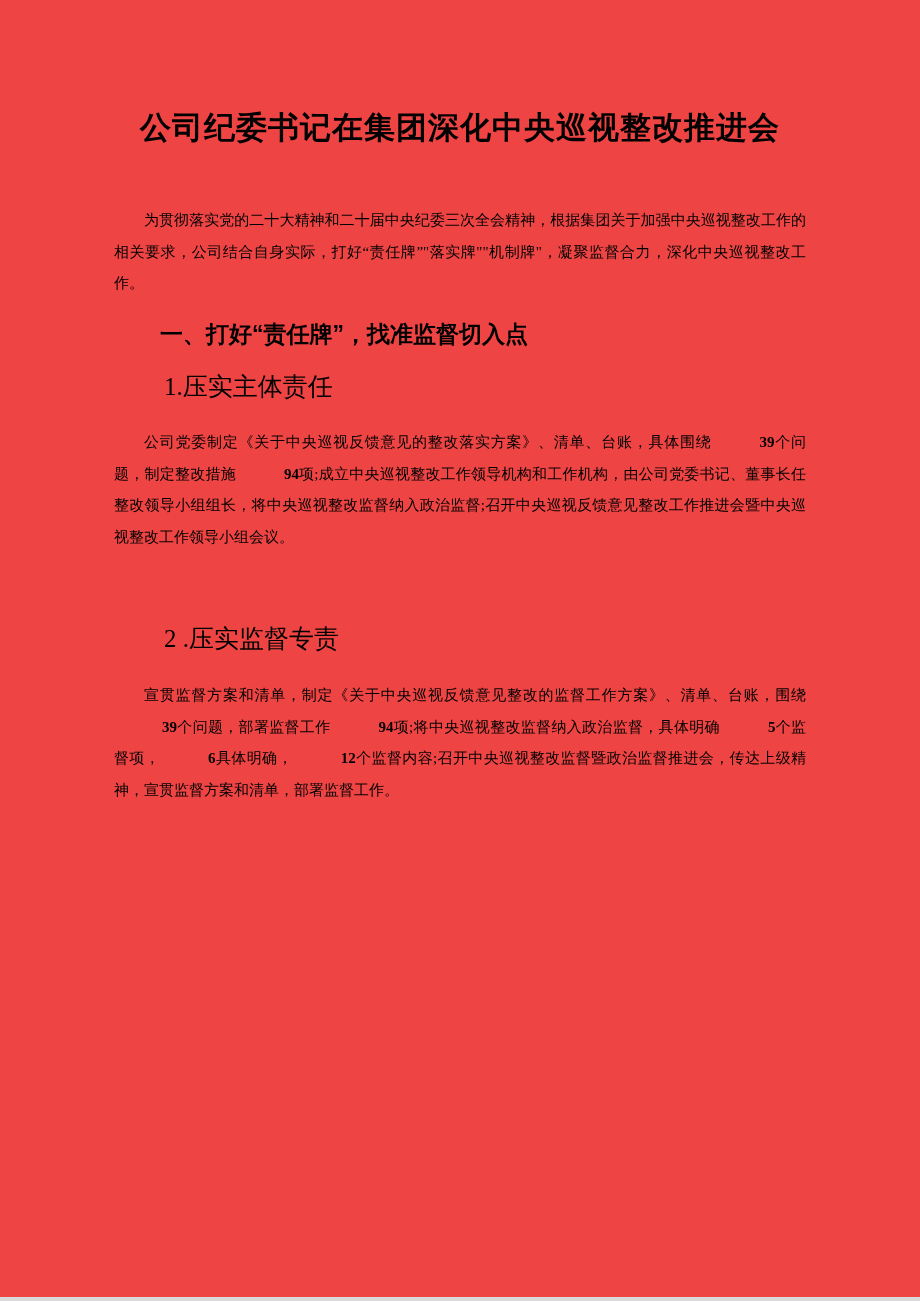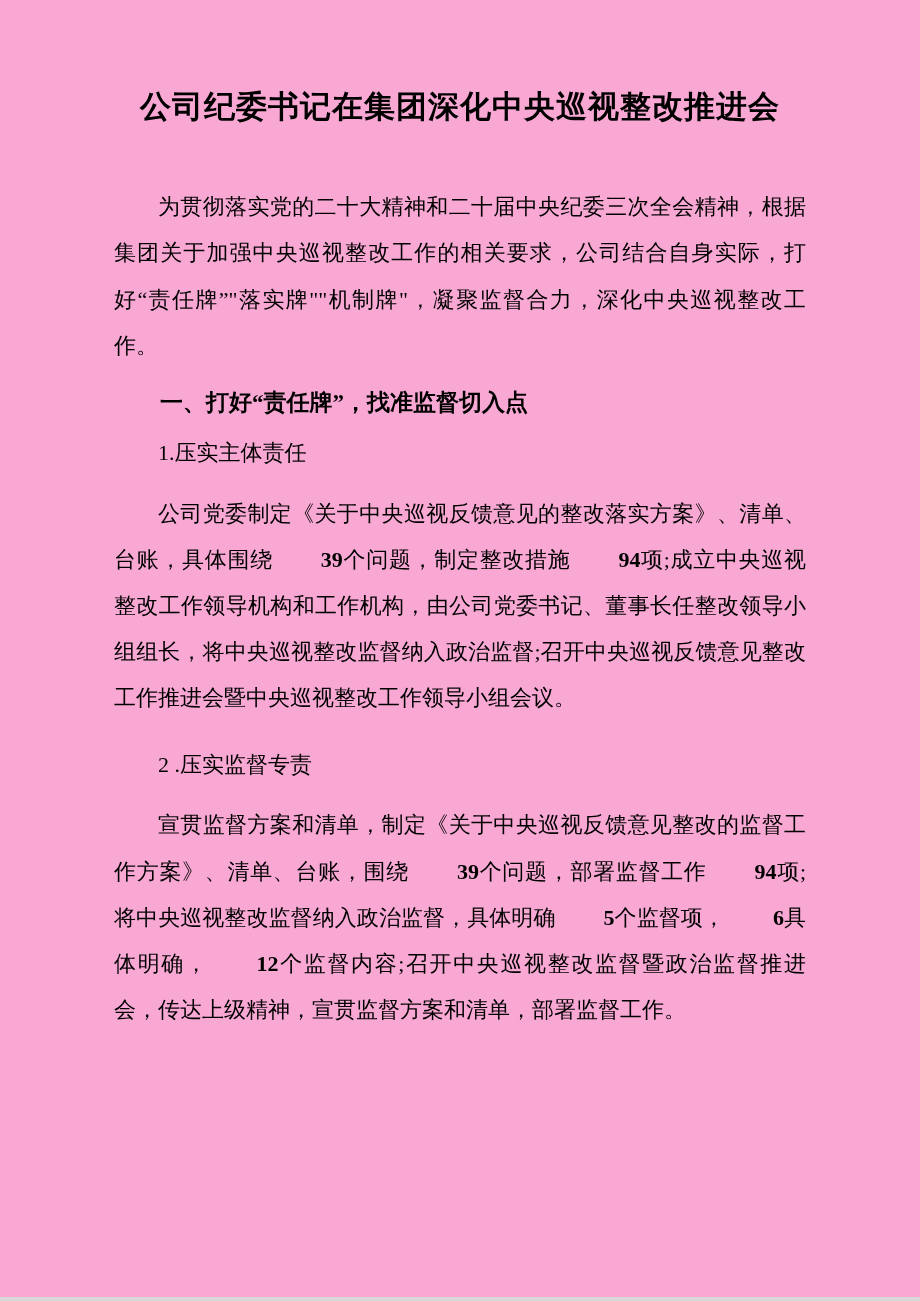--- a/index.html
+++ b/index.html
@@ -12,55 +12,55 @@
     width: 920px;
     height: 1301px;
     position: relative;
     overflow: hidden;
     color: #000000;
     font-family: "Liberation Serif", "DejaVu Serif", serif;
   }
   .page {
     width: 920px;
     height: 1301px;
-    padding: 79px 114px 0 114px;
-    background: #f9a8d4;
+    padding: 100px 114px 0 114px;
+    background: #ef4444;
   }
   .title {
     font-family: "Liberation Sans", "DejaVu Sans", sans-serif;
     font-weight: 700;
     font-size: 31px;
     line-height: 1.78;
     letter-spacing: 1px;
     text-align: center;
     margin: 0 0 50px 0;
   }
   .title-line { display: block; }
   .para {
-    font-size: 22px;
+    font-size: 15px;
     line-height: 2.1;
     text-align: justify;
     text-indent: 2em;
     margin: 0 0 12px 0;
   }
   .heading {
-    font-family: Liberation Serif, serif;
+    font-family: Liberation Sans, sans-serif;
     font-weight: 700;
     font-size: 23px;
     line-height: 1.95;
     text-indent: 2em;
     margin: 0 0 6px 0;
   }
   .sub {
-    font-size: 22px;
+    font-size: 25px;
     line-height: 1.95;
     text-indent: 2em;
     margin: 0 0 16px 0;
   }
-  .gap-top { margin-top: 22px; }
+  .gap-top { margin-top: 62px; }
   .num { font-weight: 700; margin-left: 48px; }
   .page-edge {
     position: absolute;
     left: 0;
     right: 0;
     bottom: 0;
     height: 4px;
     background: #d9d9d9;
   }
 </style>

